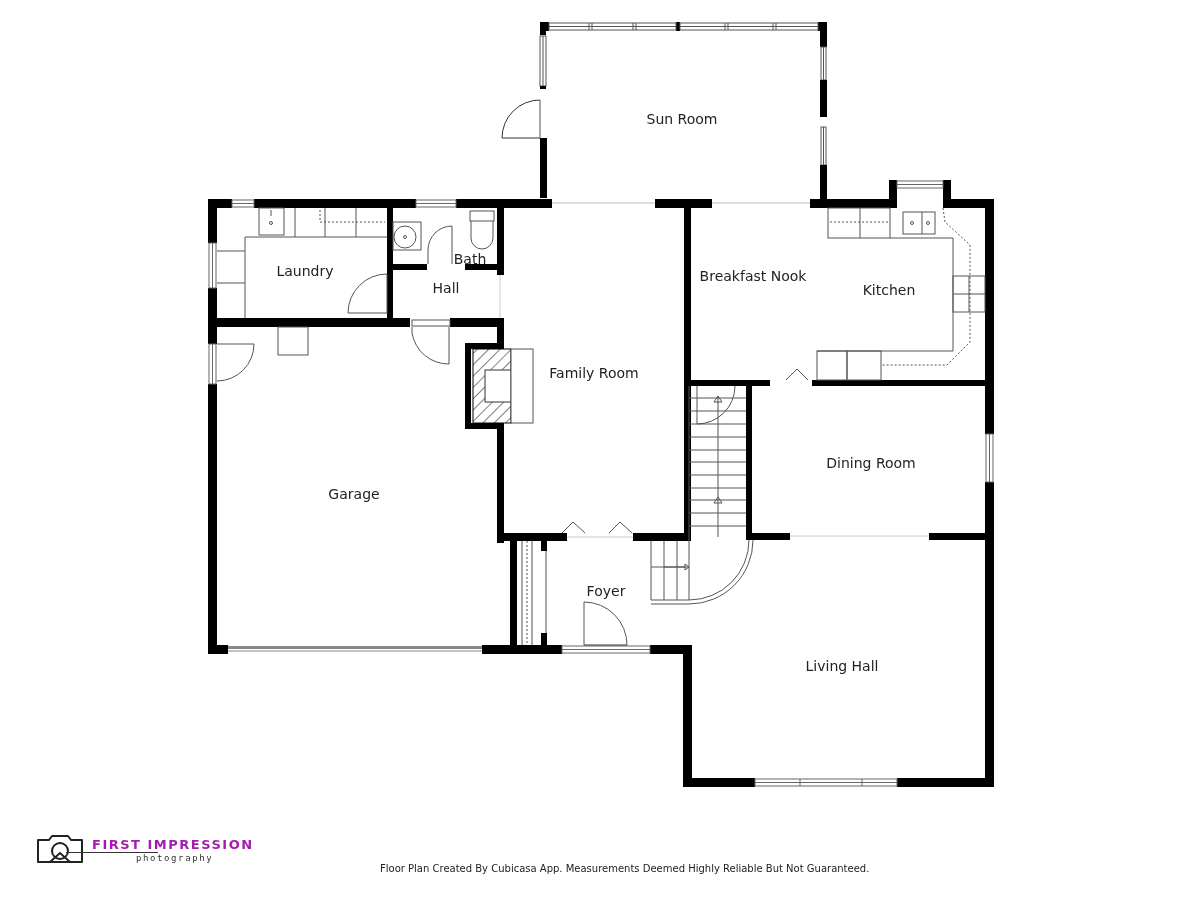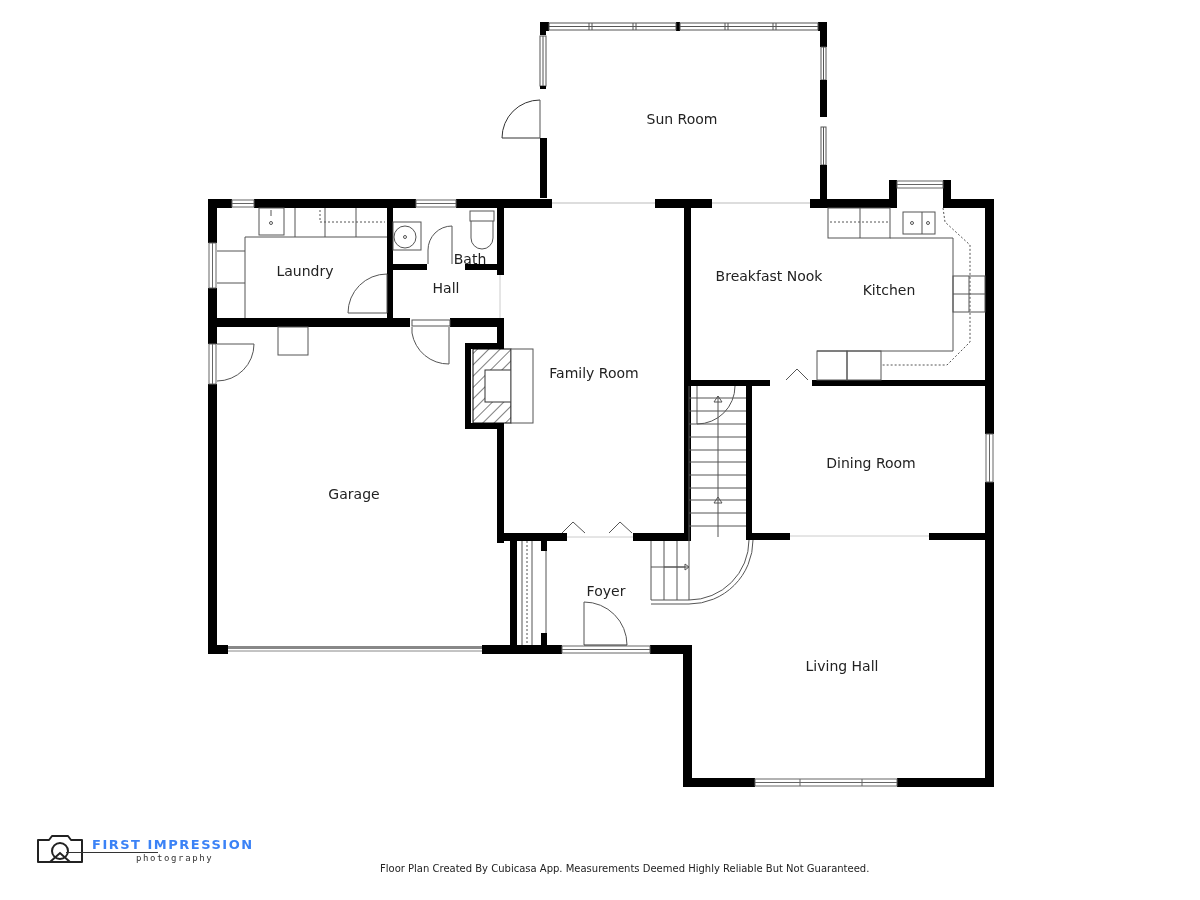--- a/index.html
+++ b/index.html
@@ -1,20 +1,20 @@
 <!DOCTYPE html>
 <html><head>
 <meta charset="utf-8">
 <style>
   html,body{margin:0;padding:0;background:#fff;}
   body{width:1200px;height:900px;position:relative;overflow:hidden;font-family:"Liberation Sans",sans-serif;}
   #plan{position:absolute;left:0;top:0;width:1200px;height:900px;}
   .room-label{position:absolute;font-size:14px;color:#222;transform:translate(-50%,-50%);white-space:nowrap;font-family:"DejaVu Sans",sans-serif;}
   .brand{position:absolute;left:35px;top:832px;display:flex;align-items:center;}
-  .brand-title{position:absolute;left:92px;top:837px;font-size:13px;font-weight:bold;letter-spacing:1.5px;color:#3b82f6;font-family:"DejaVu Sans",sans-serif;text-align:center;}
+  .brand-title{position:absolute;left:92px;top:837px;font-size:13px;font-weight:bold;letter-spacing:1.5px;color:#a21caf;font-family:"DejaVu Sans",sans-serif;text-align:center;}
   .brand-sub{position:absolute;left:92px;top:853px;font-size:9px;letter-spacing:1.6px;color:#333;font-family:"DejaVu Sans Mono",monospace;padding-left:44px;}
   .brand-line{position:absolute;left:66px;top:852px;width:92px;height:1px;background:#333;}
   .footer-note{position:absolute;left:380px;top:863px;font-size:10px;color:#222;font-family:"DejaVu Sans",sans-serif;}
 </style>
 </head>
 <body>
 
 <svg id="plan" viewBox="0 0 1200 900" xmlns="http://www.w3.org/2000/svg">
   <defs>
     <pattern id="hatch" width="8" height="8" patternUnits="userSpaceOnUse" patternTransform="rotate(45)">
@@ -261,21 +261,21 @@
     <path d="M 651 600 L 689 600 A 60 60 0 0 0 749 540"></path>
     <path d="M 651 604 L 689 604 A 64 64 0 0 0 753 540"></path>
     <line x1="689" y1="540" x2="689" y2="600"></line>
   </g>
 </svg>
 
 <div class="room-label" style="left:682px;top:119px;">Sun Room</div>
 <div class="room-label" style="left:470px;top:232px;margin-top:27px;">Bath</div>
 <div class="room-label" style="left:305px;top:271px;">Laundry</div>
 <div class="room-label" style="left:446px;top:288px;">Hall</div>
-<div class="room-label" style="left:753px;top:276px;margin-left:16px;">Breakfast Nook</div>
+<div class="room-label" style="left:753px;top:276px;">Breakfast Nook</div>
 <div class="room-label" style="left:889px;top:290px;">Kitchen</div>
 <div class="room-label" style="left:594px;top:373px;">Family Room</div>
 <div class="room-label" style="left:871px;top:463px;">Dining Room</div>
 <div class="room-label" style="left:354px;top:494px;text-align:center;">Garage</div>
 <div class="room-label" style="left:606px;top:591px;">Foyer</div>
 <div class="room-label" style="left:842px;top:666px;">Living Hall</div>
 
 <div class="brand">
   <svg width="50" height="32" viewBox="0 0 50 32">
     <path d="M 3 8 L 14 8 L 17 4 L 33 4 L 36 8 L 47 8 L 47 30 L 3 30 Z" fill="none" stroke="#222" stroke-width="2" stroke-linejoin="round"></path>

